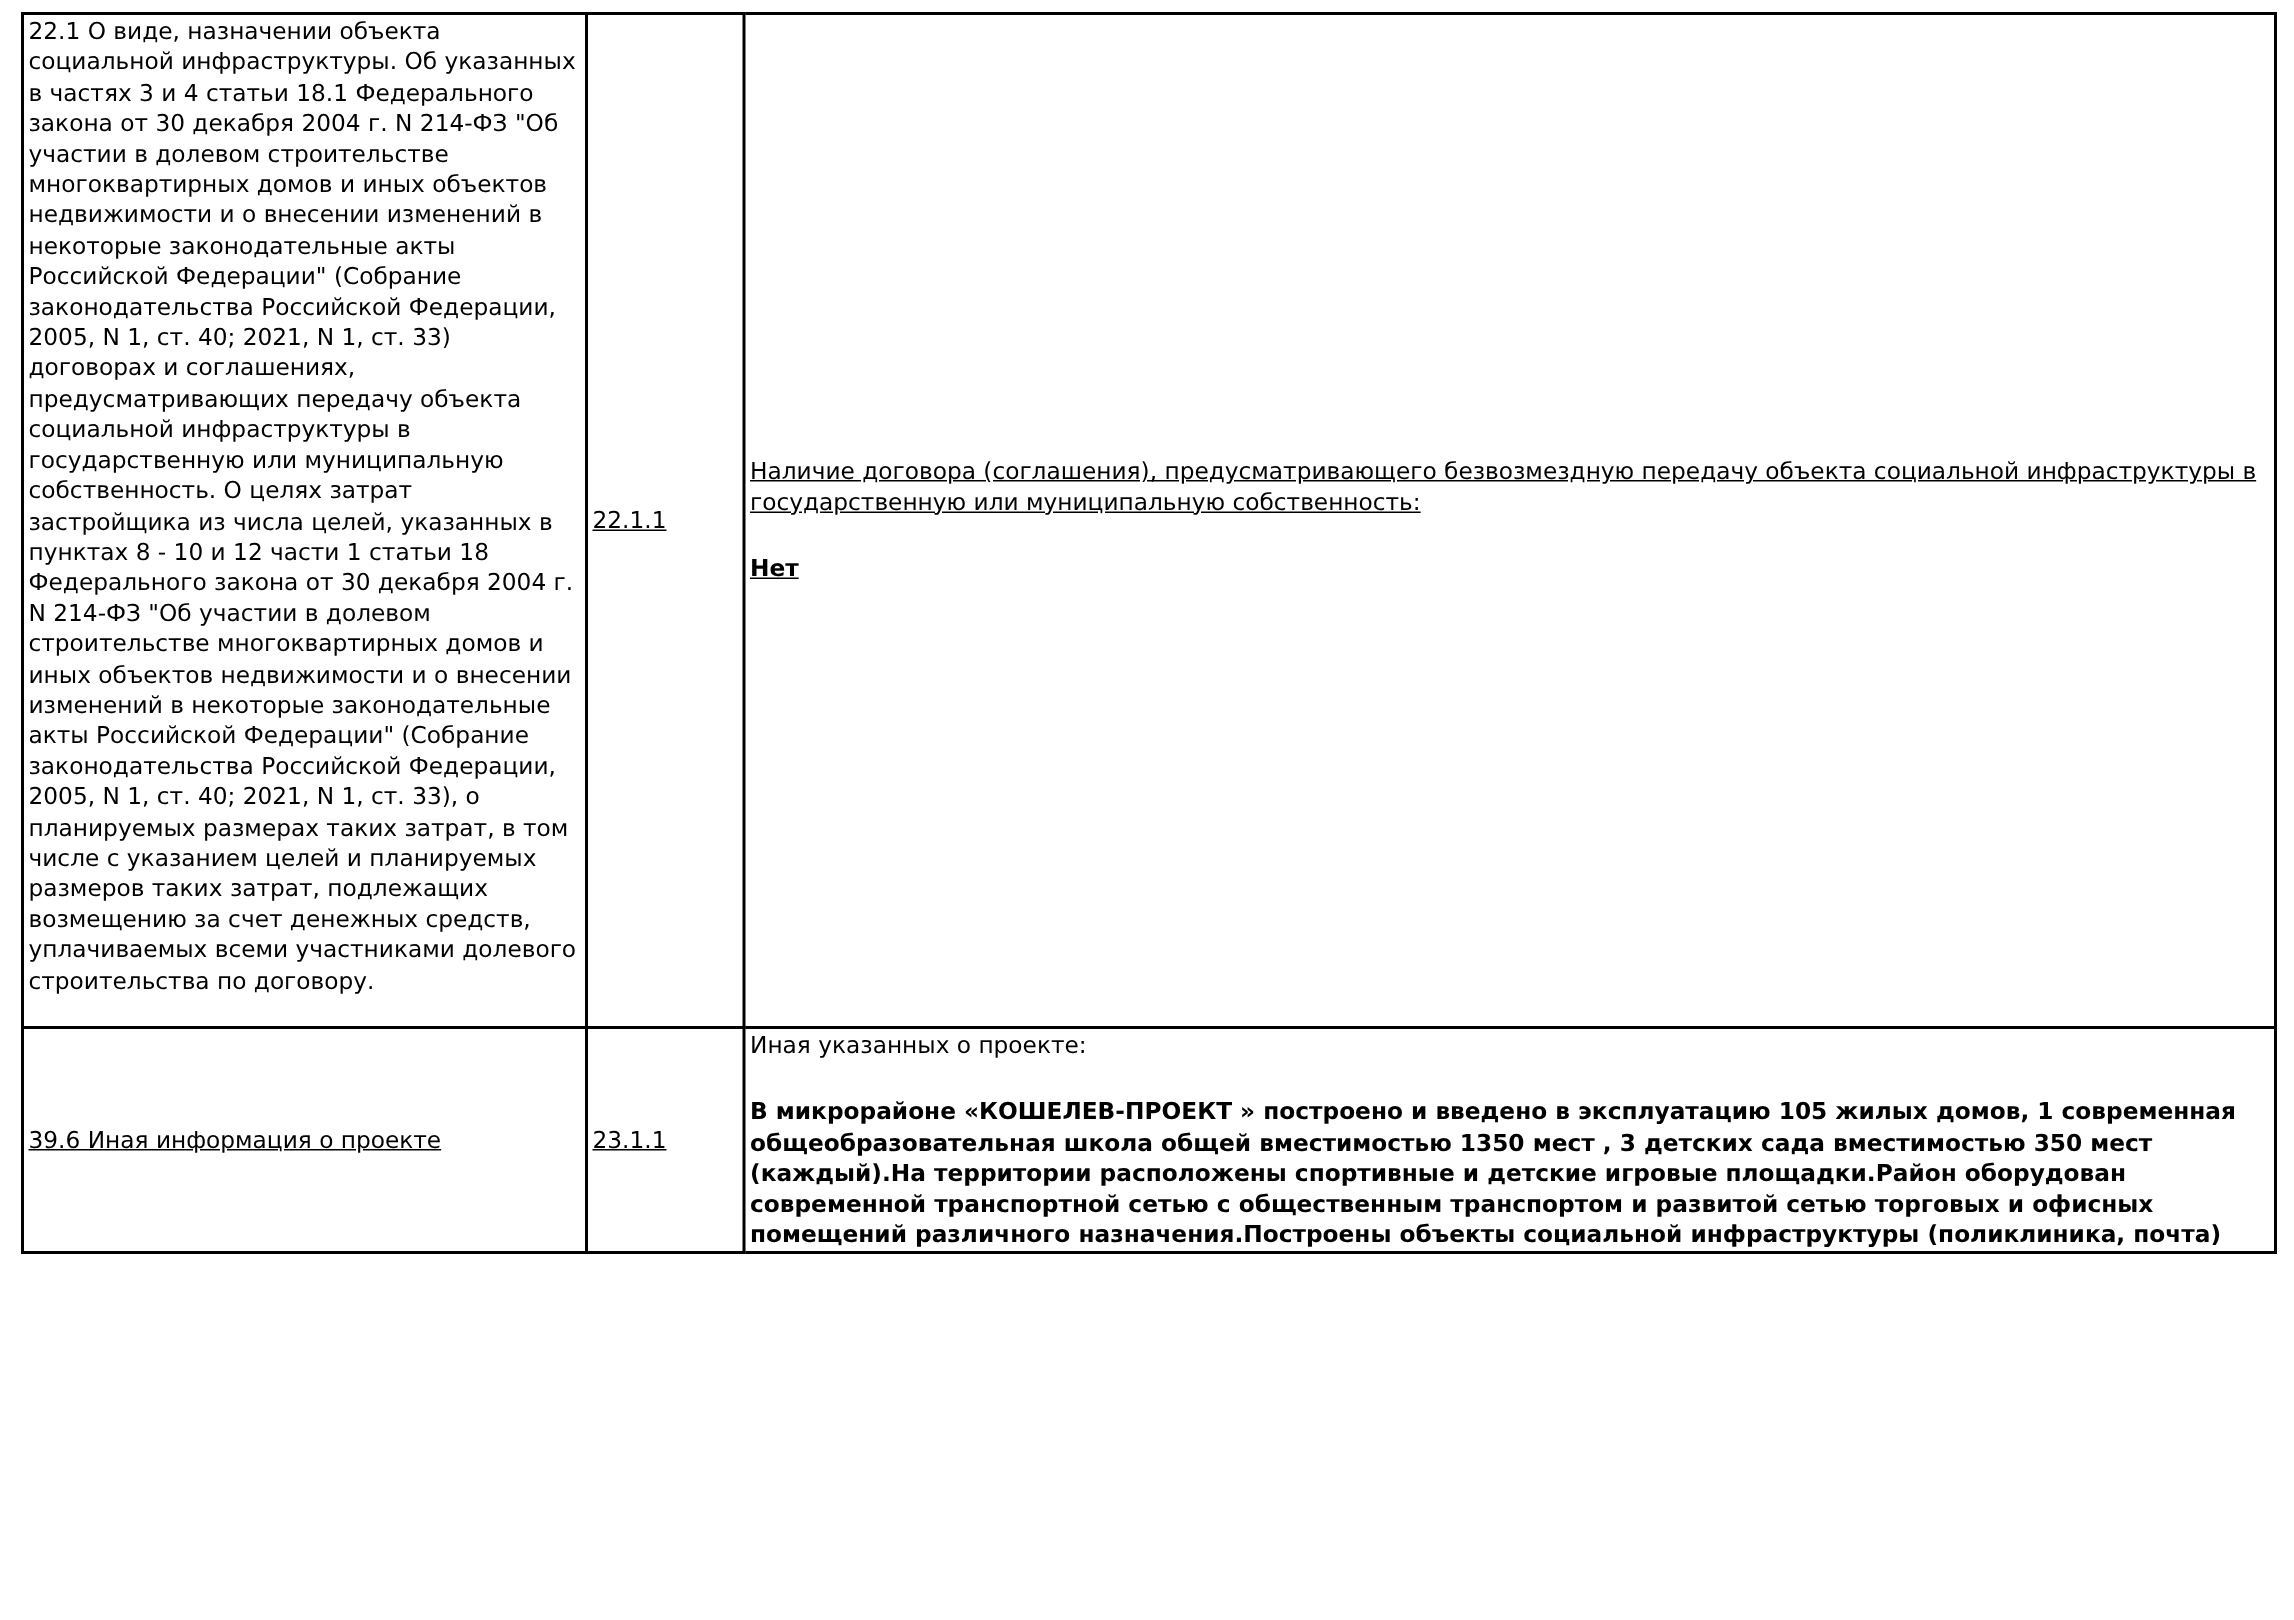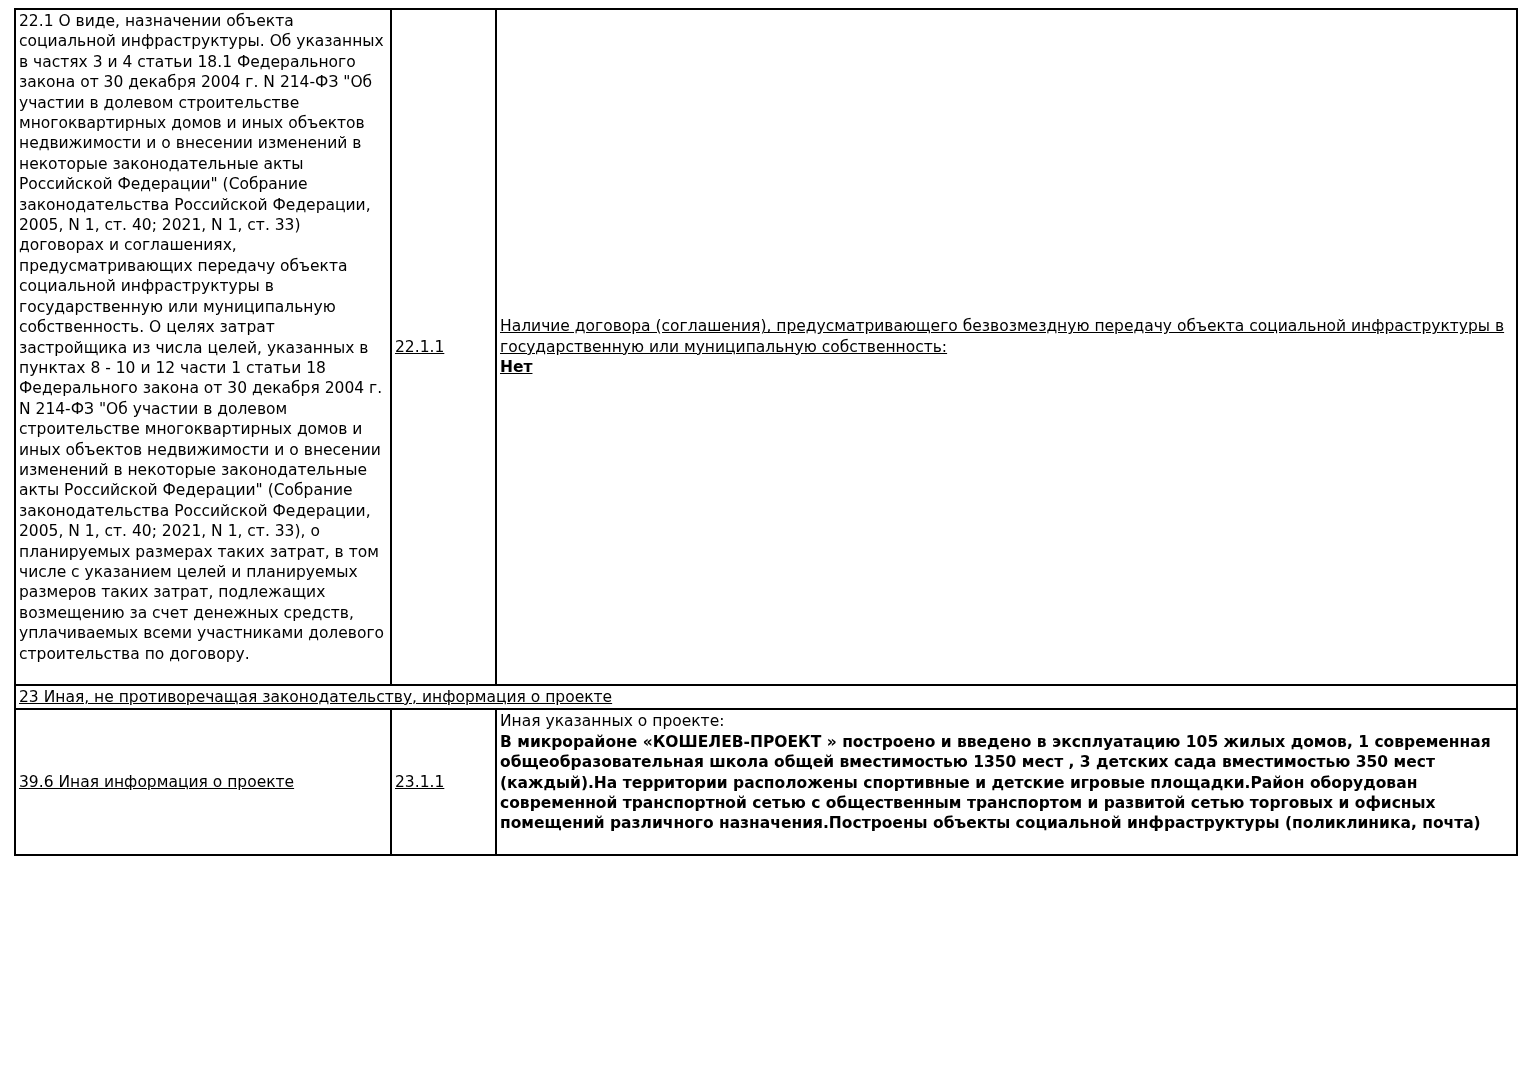--- a/index.html
+++ b/index.html
@@ -26,21 +26,21 @@
   }
   table.decl td {
     border: 2px solid #000000;
     padding: 1px 3px;
     font-size: 15.5px;
     line-height: 20.4px;
     word-wrap: break-word;
   }
   td.v-top { vertical-align: top; }
   td.v-mid { vertical-align: middle; text-decoration: underline; }
-  .bold { font-weight: bold; }
+  .bold { font-weight: bold; margin-top: 24px; }
   tr.row-22-1 { height: 676px; }
   tr.row-section-23 { height: 24px; }
   tr.row-23-1 { height: 146px; }
 </style>
 </head>
 <body>
 
 <div class="doc">
   <table class="decl">
     <colgroup>
@@ -50,23 +50,20 @@
     </colgroup>
     <tbody>
       <tr class="row-22-1">
         <td class="v-top">22.1 О виде, назначении объекта социальной инфраструктуры. Об указанных в частях 3 и 4 статьи 18.1 Федерального закона от 30 декабря 2004 г. N 214-ФЗ "Об участии в долевом строительстве многоквартирных домов и иных объектов недвижимости и о внесении изменений в некоторые законодательные акты Российской Федерации" (Собрание законодательства Российской Федерации, 2005, N 1, ст. 40; 2021, N 1, ст. 33) договорах и соглашениях, предусматривающих передачу объекта социальной инфраструктуры в государственную или муниципальную собственность. О целях затрат застройщика из числа целей, указанных в пунктах 8 - 10 и 12 части 1 статьи 18 Федерального закона от 30 декабря 2004 г. N 214-ФЗ "Об участии в долевом строительстве многоквартирных домов и иных объектов недвижимости и о внесении изменений в некоторые законодательные акты Российской Федерации" (Собрание законодательства Российской Федерации, 2005, N 1, ст. 40; 2021, N 1, ст. 33), о планируемых размерах таких затрат, в том числе с указанием целей и планируемых размеров таких затрат, подлежащих возмещению за счет денежных средств, уплачиваемых всеми участниками долевого строительства по договору.</td>
         <td class="v-mid">22.1.1</td>
         <td class="v-mid">
           <div>Наличие договора (соглашения), предусматривающего безвозмездную передачу объекта социальной инфраструктуры в государственную или муниципальную собственность:</div>
           <div class="bold">Нет</div>
         </td>
       </tr>
-      <tr class="row-section-23">
-        <td colspan="3" class="v-mid">23 Иная, не противоречащая законодательству, информация о проекте</td>
-      </tr>
       <tr class="row-23-1">
         <td class="v-mid">39.6 Иная информация о проекте</td>
         <td class="v-mid">23.1.1</td>
         <td class="v-top">
           <div>Иная указанных о проекте:</div>
           <div class="bold">В микрорайоне «КОШЕЛЕВ-ПРОЕКТ » построено и введено в эксплуатацию 105 жилых домов, 1 современная общеобразовательная школа общей вместимостью 1350 мест , 3 детских сада вместимостью 350 мест (каждый).На территории расположены спортивные и детские игровые площадки.Район оборудован современной транспортной сетью с общественным транспортом и развитой сетью торговых и офисных помещений различного назначения.Построены объекты социальной инфраструктуры (поликлиника, почта)</div>
         </td>
       </tr>
     </tbody>
   </table>

